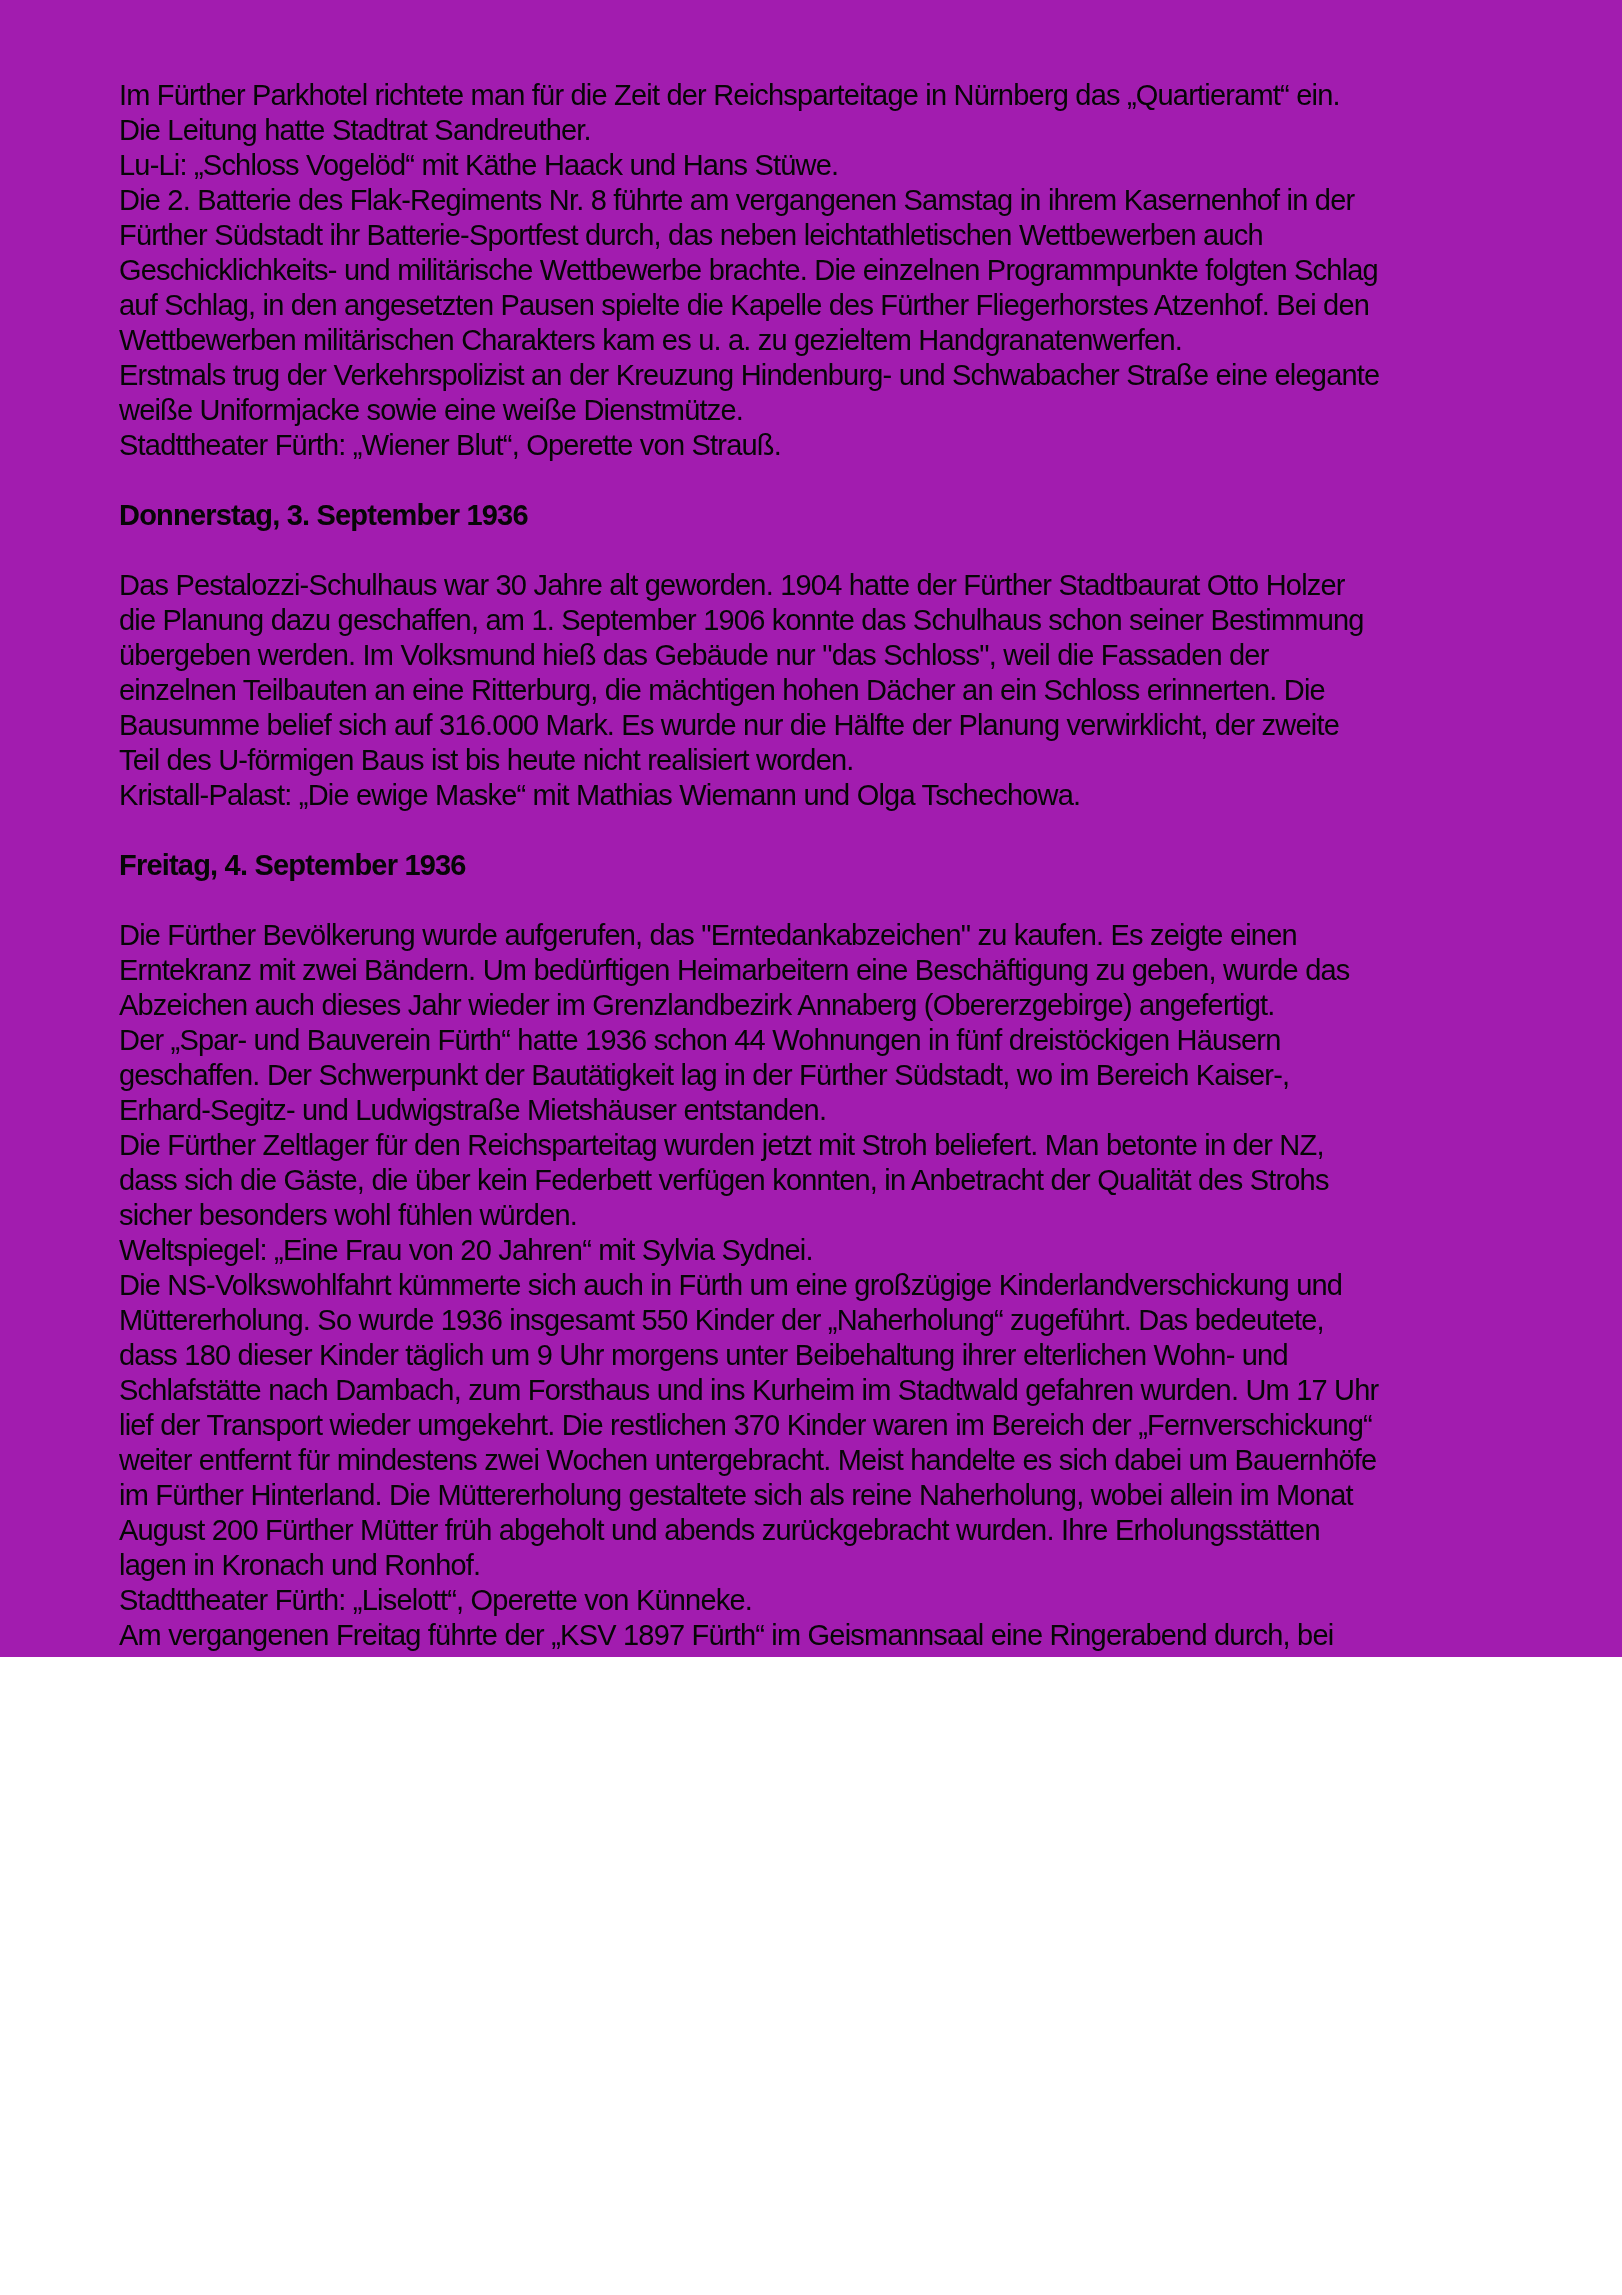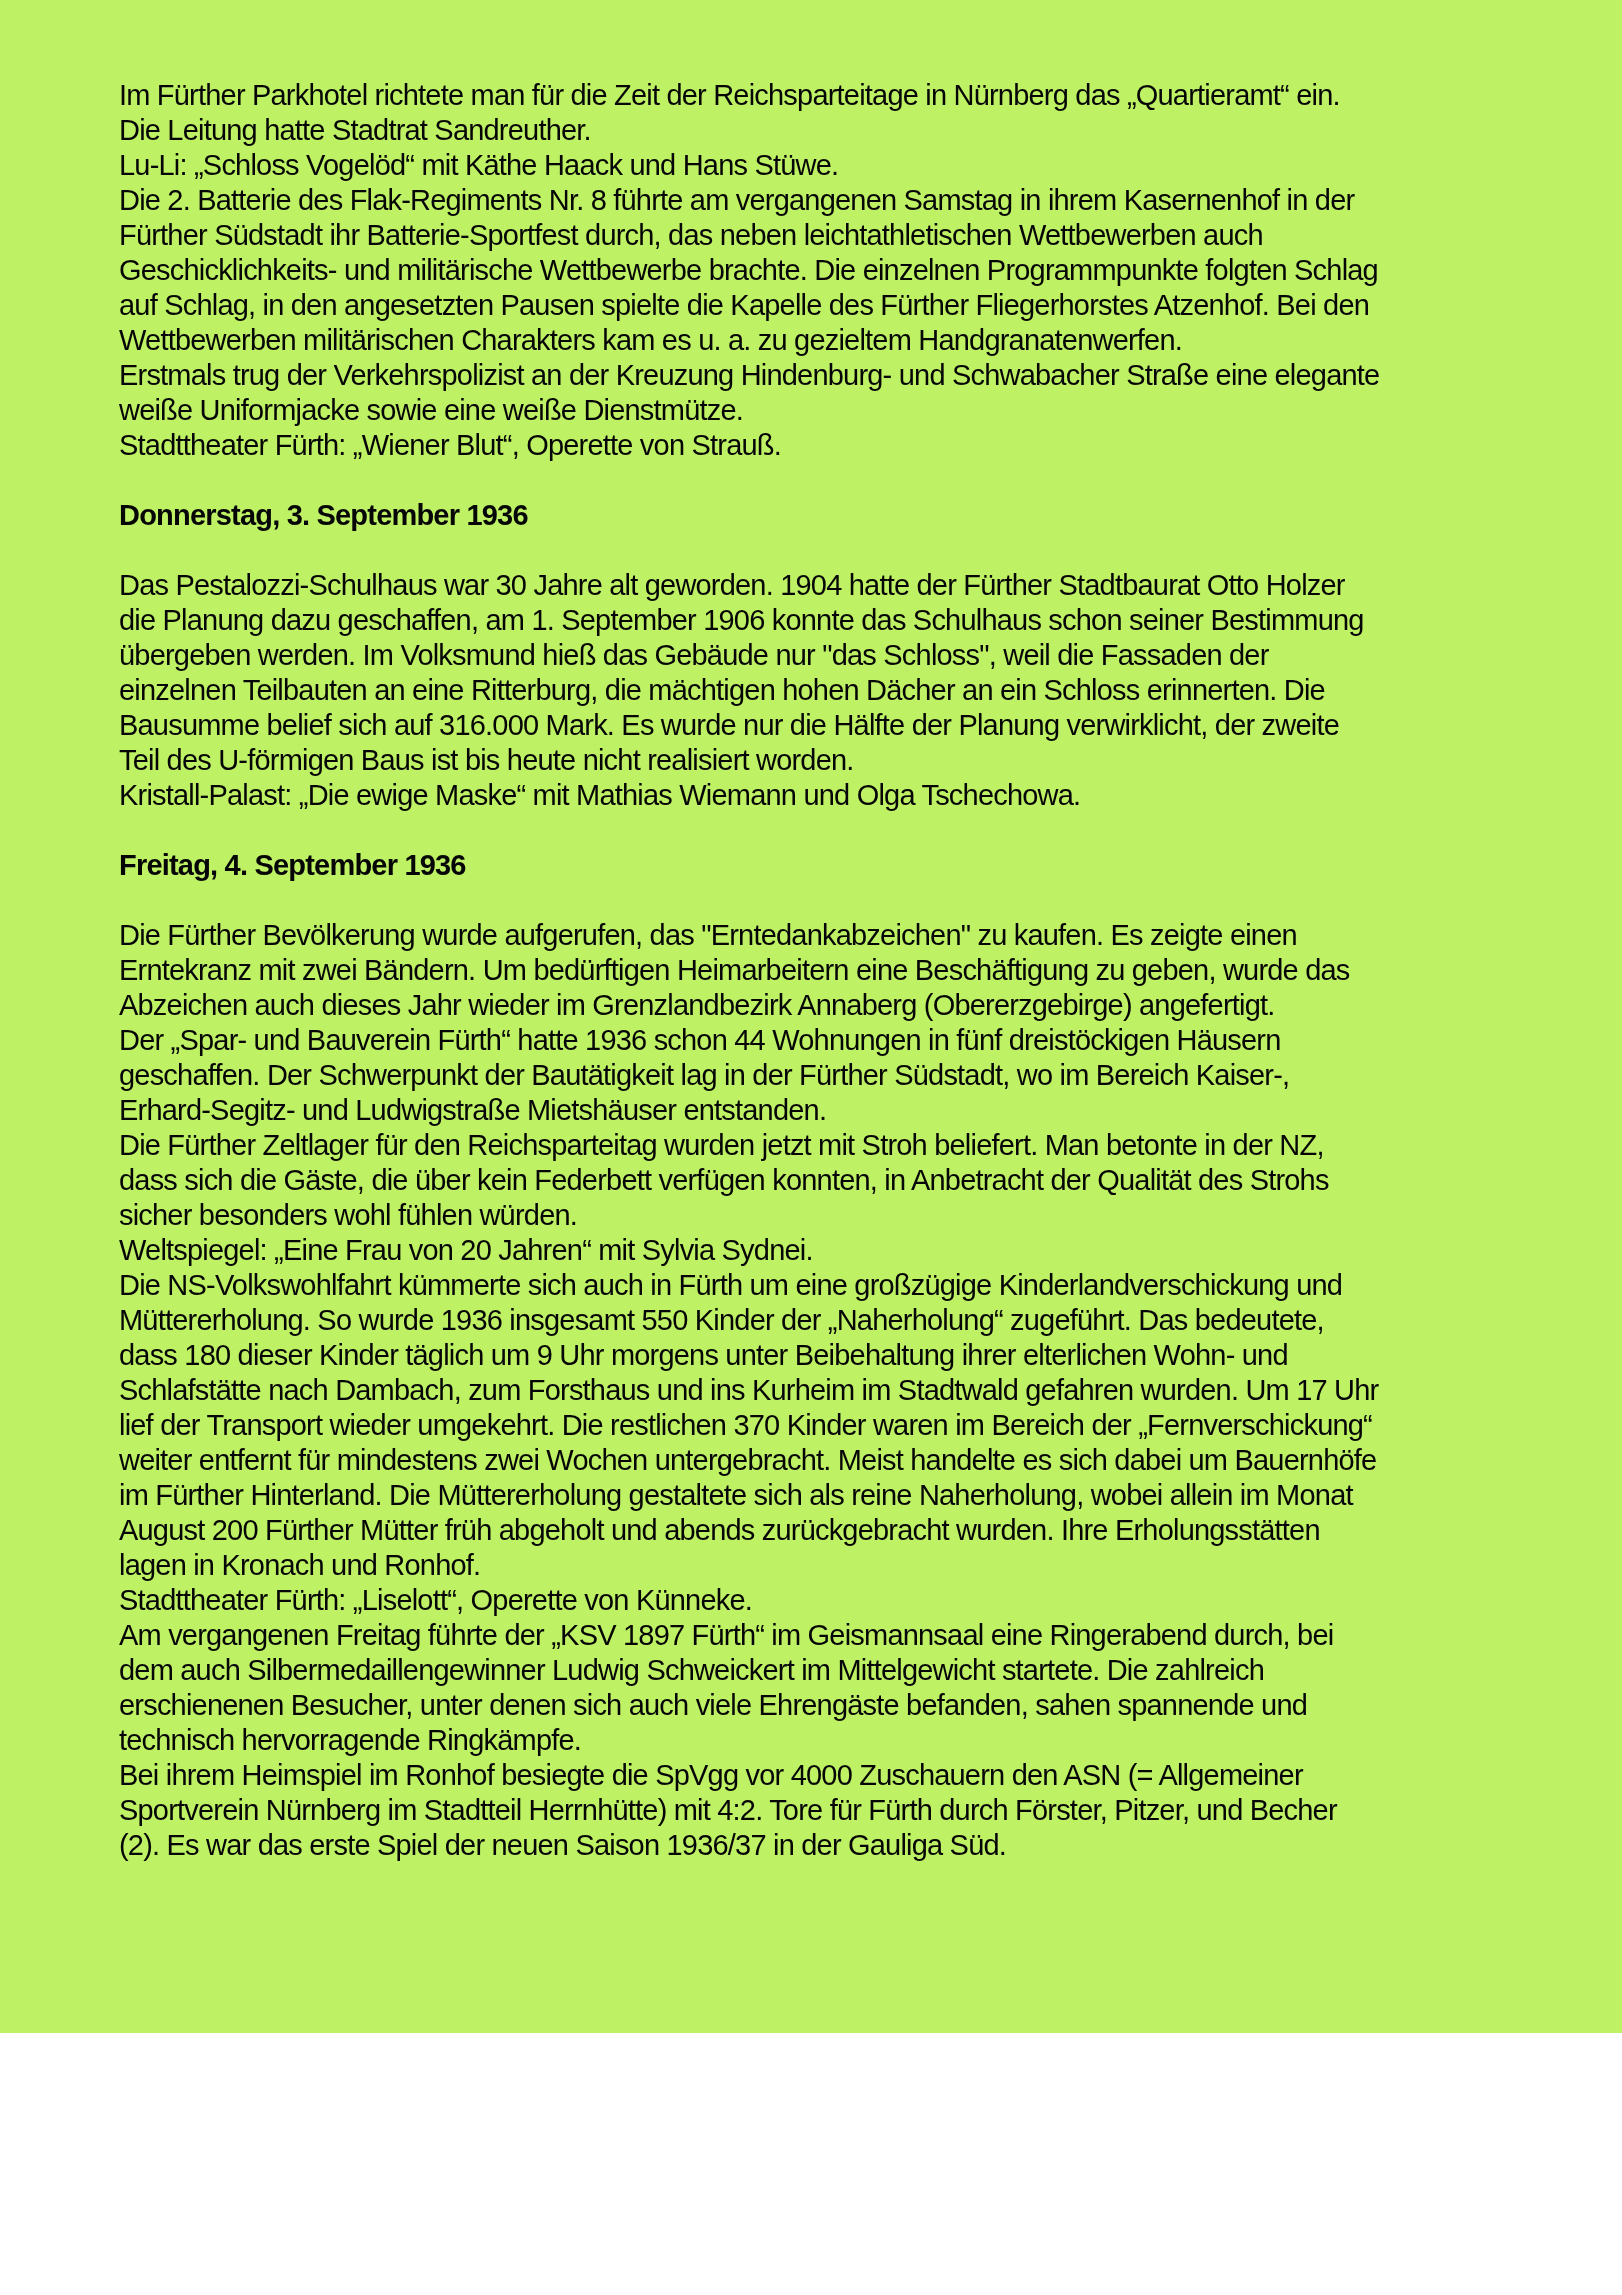--- a/index.html
+++ b/index.html
@@ -3,22 +3,22 @@
 <meta charset="utf-8">
 <style>
   html, body {
     margin: 0;
     padding: 0;
     background: #ffffff;
   }
   .page {
     position: relative;
     width: 1623px;
-    height: 2033px;
-    background: #bef264;
+    height: 1657px;
+    background: #a21caf;
     color: #000000;
     overflow: hidden;
     font-family: "Liberation Sans", "DejaVu Sans", sans-serif;
     box-sizing: border-box;
     padding: 78px 111px 0 119px;
   }
   .body-text {
     margin: 0;
     font-size: 29px;
     line-height: 35px;

